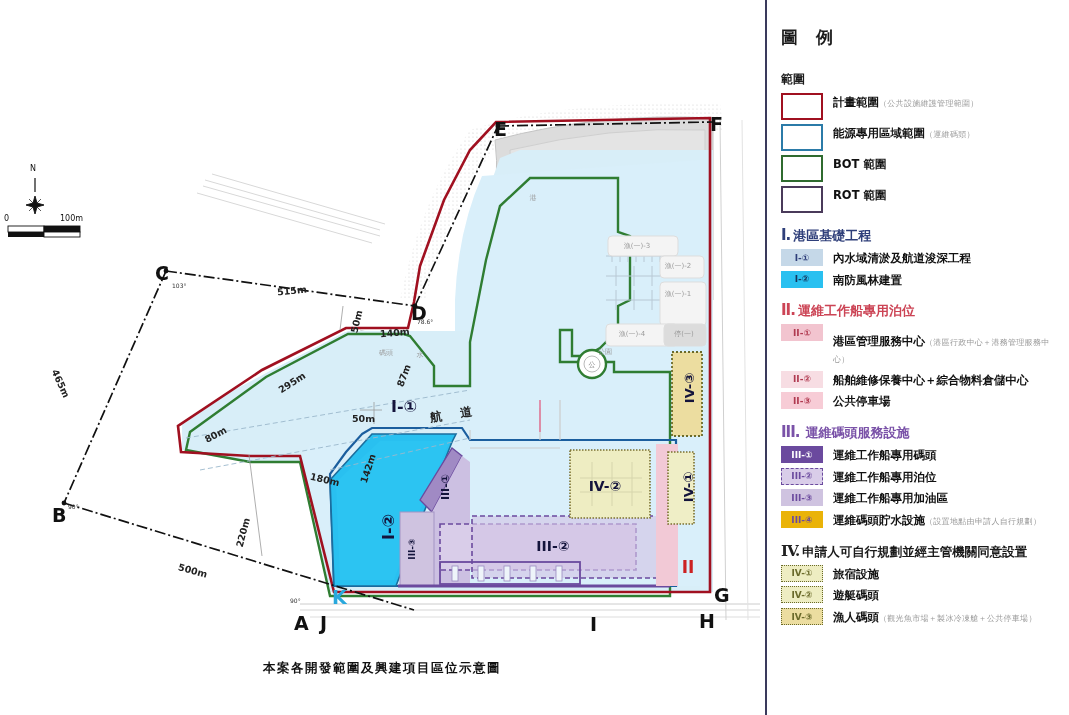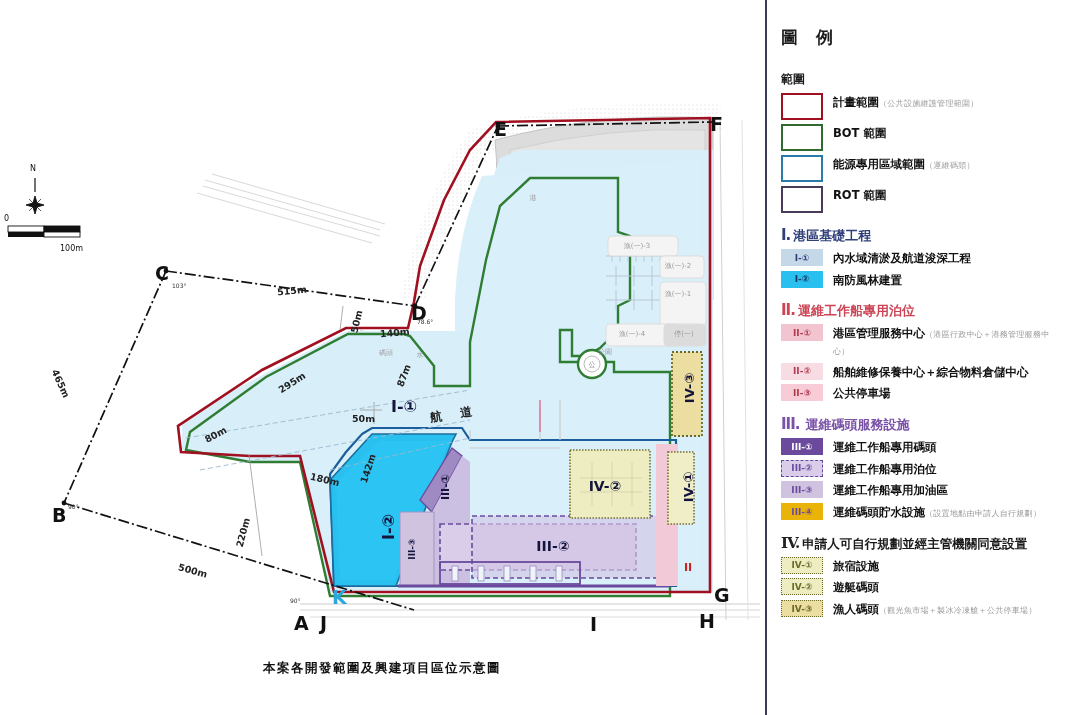--- a/index.html
+++ b/index.html
@@ -300,59 +300,59 @@
       </div>
     <div id="zone-layer">
         <div class="map-label zone-label" style="left: 404px; top: 406px; font-size: 16px; transform: translate(-50%, -50%) rotate(0deg);">I-①</div>
         <div class="map-label zone-label" style="left: 388px; top: 527px; font-size: 16px; transform: translate(-50%, -50%) rotate(-90deg);">I-②</div>
         <div class="map-label zone-label" style="left: 445px; top: 487px; font-size: 11px; transform: translate(-50%, -50%) rotate(-90deg);">III-①</div>
         <div class="map-label zone-label" style="left: 553px; top: 546px; font-size: 14px; transform: translate(-50%, -50%) rotate(0deg);">III-②</div>
         <div class="map-label zone-label" style="left: 412px; top: 549px; font-size: 9px; transform: translate(-50%, -50%) rotate(-90deg);">III-③</div>
         <div class="map-label zone-label" style="left: 688px; top: 487px; font-size: 13px; transform: translate(-50%, -50%) rotate(-90deg);">IV-①</div>
         <div class="map-label zone-label" style="left: 605px; top: 486px; font-size: 14px; transform: translate(-50%, -50%) rotate(0deg);">IV-②</div>
         <div class="map-label zone-label" style="left: 689px; top: 388px; font-size: 13px; transform: translate(-50%, -50%) rotate(-90deg);">IV-③</div>
-        <div class="map-label zone-label" style="left: 688px; top: 567px; font-size: 11px; transform: translate(-50%, -50%) rotate(0deg); color: rgb(204, 34, 34);">II</div>
+        <div class="map-label zone-label" style="left: 688px; top: 567px; font-size: 17px; transform: translate(-50%, -50%) rotate(0deg); color: rgb(204, 34, 34);">II</div>
       </div>
     <div id="parcel-layer">
         <div class="map-label parcel-label" style="left: 637px; top: 246px; transform: translate(-50%, -50%); text-align: right;">漁(一)-3</div>
         <div class="map-label parcel-label" style="left: 678px; top: 266px; transform: translate(-50%, -50%);">漁(一)-2</div>
         <div class="map-label parcel-label" style="left: 678px; top: 294px; transform: translate(-50%, -50%);">漁(一)-1</div>
         <div class="map-label parcel-label" style="left: 632px; top: 334px; transform: translate(-50%, -50%);">漁(一)-4</div>
         <div class="map-label parcel-label" style="left: 684px; top: 334px; transform: translate(-50%, -50%);">停(一)</div>
         <div class="map-label parcel-label" style="left: 533px; top: 198px; transform: translate(-50%, -50%);">港</div>
         <div class="map-label parcel-label" style="left: 386px; top: 353px; transform: translate(-50%, -50%);">碼頭</div>
         <div class="map-label parcel-label" style="left: 420px; top: 355px; transform: translate(-50%, -50%);">水</div>
         <div class="map-label parcel-label" style="left: 605px; top: 352px; transform: translate(-50%, -50%);">公園</div>
       </div>
 
     <div class="map-label" style="left:430px; top:406px; transform:rotate(-9deg); font-size:12px; letter-spacing:7px; color:#222; font-weight:600;">航  道</div>
 
     <div class="north-text" style="left:30px; top:164px;">N</div>
     <div class="scale-text" style="left:4px; top:214px;">0</div>
-    <div class="scale-text" style="left:60px; top:214px;margin-top:30px;">100m</div>
+    <div class="scale-text" style="left:60px; top:214px;">100m</div>
 
     <div class="caption" style="left:263px; top:660px;">本案各開發範圍及興建項目區位示意圖</div>
   </div>
 
   <div id="legend">
     <div id="legend-title">圖 例</div>
 
     <div class="legend-group-head">範圍</div>
     <div id="scope-list">
         <div class="leg-row">
           <div class="sw-box" style="border: 2.2px solid rgb(160, 16, 32);"></div>
           <div class="leg-text">計畫範圍<span class="leg-note">（公共設施維護管理範圍）</span></div>
         </div>
         <div class="leg-row">
+          <div class="sw-box" style="border: 2.2px solid rgb(43, 123, 168);"></div>
+          <div class="leg-text">能源專用區域範圍<span class="leg-note">（運維碼頭）</span></div>
+        </div>
+        <div class="leg-row">
           <div class="sw-box" style="border: 2.2px solid rgb(47, 107, 47);"></div>
           <div class="leg-text">BOT 範圍</div>
-        </div>
-        <div class="leg-row">
-          <div class="sw-box" style="border: 2.2px solid rgb(43, 123, 168);"></div>
-          <div class="leg-text">能源專用區域範圍<span class="leg-note">（運維碼頭）</span></div>
         </div>
         <div class="leg-row">
           <div class="sw-box" style="border: 2.2px solid rgb(74, 58, 90);"></div>
           <div class="leg-text">ROT 範圍</div>
         </div>
       </div>
 
     <div id="section-list">
         <div class="sec-head sec-I">
           <span class="sec-num">I.</span>
@@ -365,21 +365,21 @@
         <div class="leg-row">
           <div class="sw" style="background: rgb(41, 192, 240); color: rgb(20, 52, 92);">I-②</div>
           <div class="leg-text" style="max-width: 228px;">南防風林建置</div>
         </div>
         <div class="sec-head sec-II">
           <span class="sec-num">II.</span>
           <span>運維工作船專用泊位</span>
         </div>
         <div class="leg-row">
           <div class="sw" style="background: rgb(242, 196, 207); color: rgb(176, 58, 80);">II-①</div>
-          <div class="leg-text" style="max-width: 228px;">港區管理服務中心<span class="leg-note">（港區行政中心＋港務管理服務中心）</span></div>
+          <div class="leg-text" style="max-width: 228px; margin-top: 8px;">港區管理服務中心<span class="leg-note">（港區行政中心＋港務管理服務中心）</span></div>
         </div>
         <div class="leg-row">
           <div class="sw" style="background: rgb(247, 221, 227); color: rgb(176, 58, 80);">II-②</div>
           <div class="leg-text" style="max-width: 228px;">船舶維修保養中心＋綜合物料倉儲中心</div>
         </div>
         <div class="leg-row">
           <div class="sw" style="background: rgb(247, 204, 214); color: rgb(176, 58, 80);">II-③</div>
           <div class="leg-text" style="max-width: 228px;">公共停車場</div>
         </div>
         <div class="sec-head sec-III">

